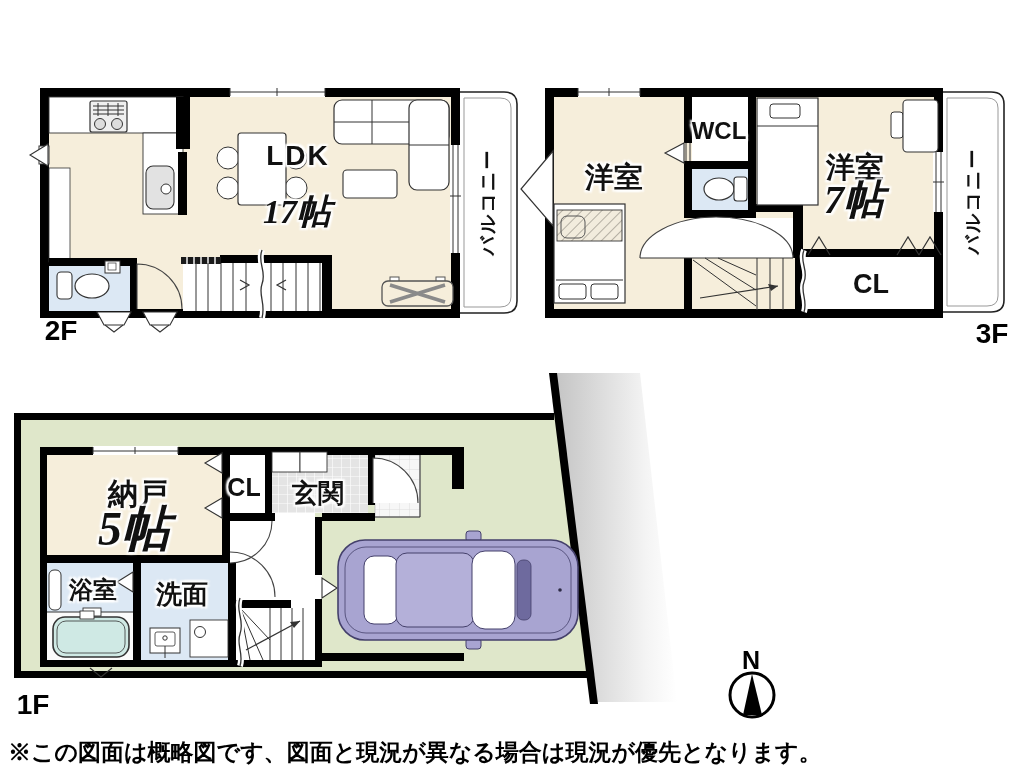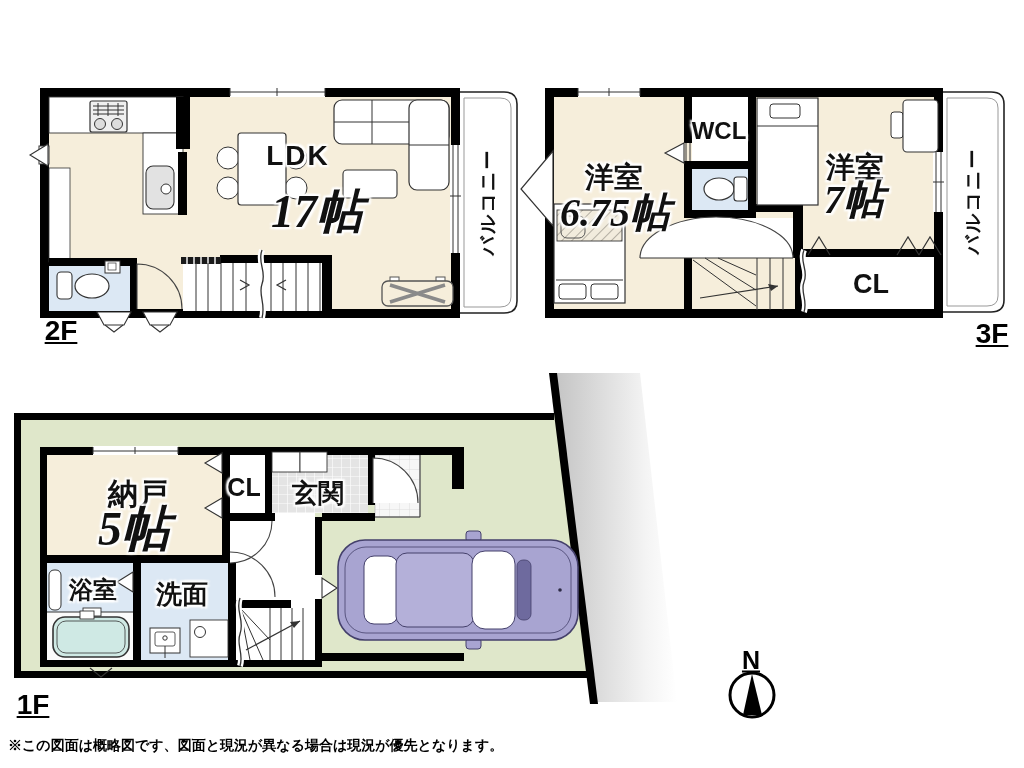--- a/index.html
+++ b/index.html
@@ -4,22 +4,22 @@
 <style>
   html,body{margin:0;padding:0;background:#fff;}
   .canvas{position:relative;width:1024px;height:768px;background:#fff;overflow:hidden;
           font-family:"Liberation Sans",sans-serif;}
   .gfx{position:absolute;left:0;top:0;}
   .lbl{position:absolute;transform:translate(-50%,-50%);white-space:nowrap;color:#111;
        font-weight:bold;line-height:1;
        text-shadow:-2px -2px 2px #fff,2px -2px 2px #fff,-2px 2px 2px #fff,2px 2px 2px #fff,0 0 4px #fff;}
   .size{font-family:"Liberation Serif",serif;font-style:italic;}
   .vert{transform:translate(-50%,-50%) rotate(-90deg);letter-spacing:2px;}
-  .floor-tag{position:absolute;transform:translate(-50%,-50%);font-weight:bold;color:#000;white-space:nowrap;text-decoration:underline;}
-  .footer{position:absolute;left:8px;top:737px;font-size:14px;font-weight:bold;color:#000;white-space:nowrap;}
+  .floor-tag{position:absolute;transform:translate(-50%,-50%);font-weight:bold;color:#000;white-space:nowrap;}
+  .footer{position:absolute;left:8px;top:737px;font-size:23px;font-weight:bold;color:#000;white-space:nowrap;}
   svg .thin{stroke:var(--line);stroke-width:1;fill:none;}
 </style>
 </head>
 <body>
 
 <div class="canvas">
 
 <svg class="gfx" width="1024" height="768" viewBox="0 0 1024 768">
   <defs>
     <linearGradient id="roadGrad" x1="0" y1="0" x2="1" y2="0">
@@ -306,26 +306,25 @@
     </g>
   </g>
 
   <g>
     <circle cx="752" cy="695" r="22" fill="#fff" stroke="#000" stroke-width="3"></circle>
     <polygon points="752,674 743,715 762,715" fill="#000"></polygon>
   </g>
 </svg>
 
 <div class="lbl" style="left:298px;top:156px;font-size:28px;letter-spacing:2px;">LDK</div>
-<div class="lbl size" style="left:297px;top:212px;font-size:46px;margin-left:20px;">17帖</div>
+<div class="lbl size" style="left:297px;top:212px;font-size:34px;">17帖</div>
 <div class="lbl vert" style="left:487px;top:202px;font-size:19px;">バルコニー</div>
 <div class="floor-tag" style="left:61px;top:331px;font-size:28px;">2F</div>
 
 <div class="lbl" style="left:614px;top:177px;font-size:29px;">洋室</div>
-<div class="lbl size" style="left:615px;top:213px;font-size:40px;">6.75帖</div>
 <div class="lbl" style="left:855px;top:167px;font-size:29px;">洋室</div>
 <div class="lbl size" style="left:854px;top:200px;font-size:40px;text-align:right;">7帖</div>
 <div class="lbl" style="left:719px;top:131px;font-size:24px;">WCL</div>
 <div class="lbl" style="left:871px;top:284px;font-size:27px;">CL</div>
 <div class="lbl vert" style="left:972px;top:201px;font-size:19px;">バルコニー</div>
 <div class="floor-tag" style="left:992px;top:334px;font-size:28px;">3F</div>
 
 <div class="lbl" style="left:138px;top:494px;font-size:30px;">納戸</div>
 <div class="lbl size" style="left:134px;top:529px;font-size:48px;">5帖</div>
 <div class="lbl" style="left:244px;top:487px;font-size:25px;">CL</div>

